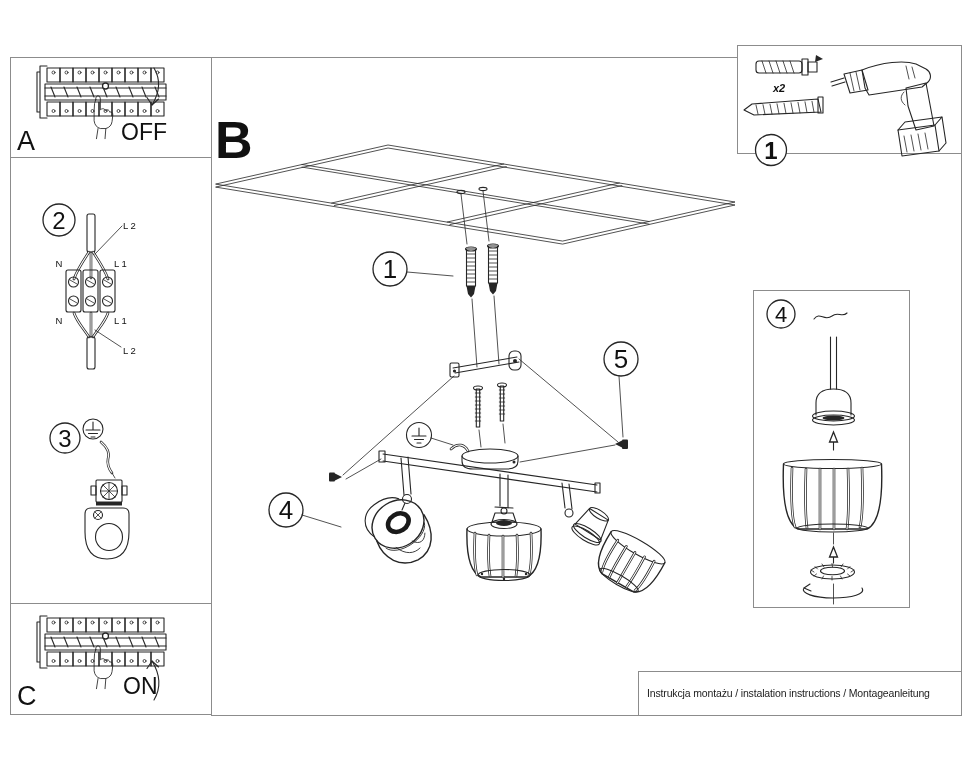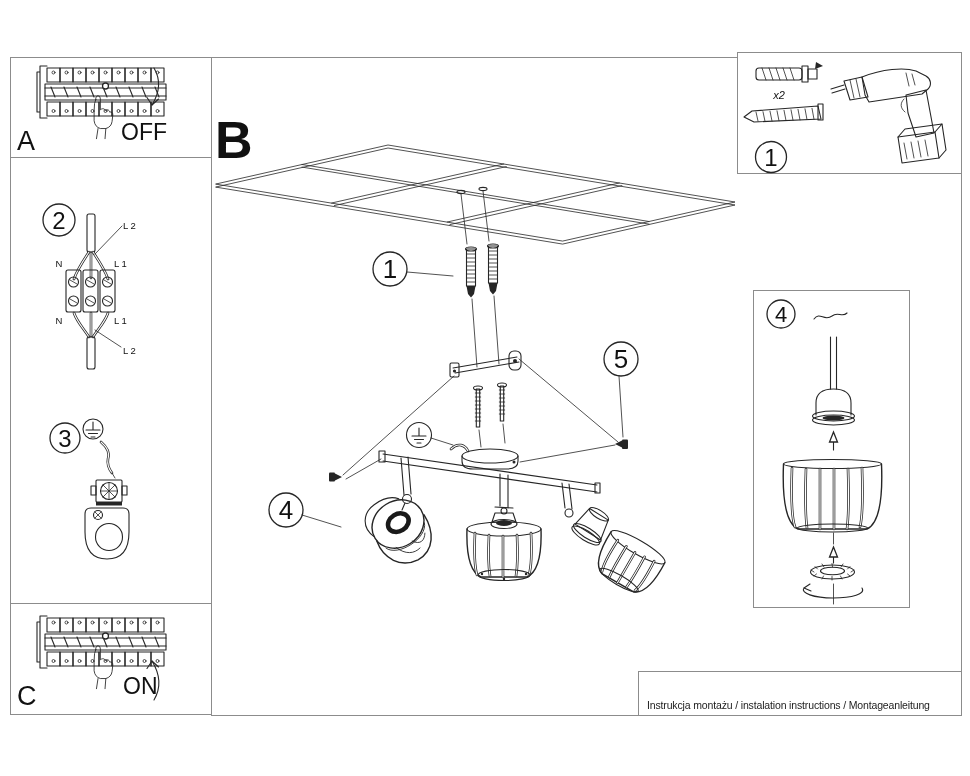--- a/index.html
+++ b/index.html
@@ -18,21 +18,21 @@
   .dblw{stroke:#fff;stroke-width:1.1;fill:none;stroke-linecap:round;}
   .circ{fill:#fff;stroke:var(--ink);stroke-width:1.3;}
   text{fill:#111;}
   .num{font-size:26px;text-anchor:middle;}
   .num24{font-size:24px;text-anchor:middle;}
   .num22{font-size:22px;text-anchor:middle;}
   .lbl{font-size:9.5px;}
   .big{font-size:27px;}
   .switch{font-size:23px;}
   .qty{font-size:11px;font-style:italic;text-anchor:middle;}
-  #footer-box{display:flex;flex-direction:column;justify-content:flex-end;padding:2px 8px;box-sizing:border-box;gap:20px;}
+  #footer-box{display:flex;flex-direction:column;justify-content:center;padding:2px 8px;box-sizing:border-box;gap:20px;}
   #footer-box div{font-size:10.5px;letter-spacing:-0.15px;line-height:1.55;white-space:nowrap;color:#1c1c1c;}
 </style>
 </head>
 <body>
 
 <div id="sheet">
 
   <svg width="0" height="0" style="position:absolute">
     <defs>
       <g id="panel">
@@ -383,21 +383,21 @@
       </g>
 
       <g>
         <circle class="circ" cx="74" cy="452" r="17"></circle>
         <text class="num" x="74" y="461">4</text>
         <line class="thin" x1="90" y1="457" x2="129" y2="469"></line>
       </g>
     </svg>
   </div>
 
-  <div class="box" id="box-tools" style="left:737px;top:52px;width:225px;height:122px;">
+  <div class="box" id="box-tools" style="left:737px;top:45px;width:225px;height:109px;font-weight:bold;">
     <svg width="223" height="137" viewBox="0 0 223 137">
       <g>
         <rect class="ln" x="18" y="15" width="46" height="12" rx="3"></rect>
         <path class="thin" d="M24,15 l4,12 M31,15 l4,12 M38,15 l4,12 M45,15 l4,12 M52,15 l4,12"></path>
         <rect class="ln" x="64" y="13" width="6" height="16"></rect>
         <rect class="ln" x="70" y="16" width="9" height="10"></rect>
         <polygon class="fl" points="78,9 85,13 77,16"></polygon>
       </g>
       <text class="qty" x="41" y="46">x2</text>
       <g>

